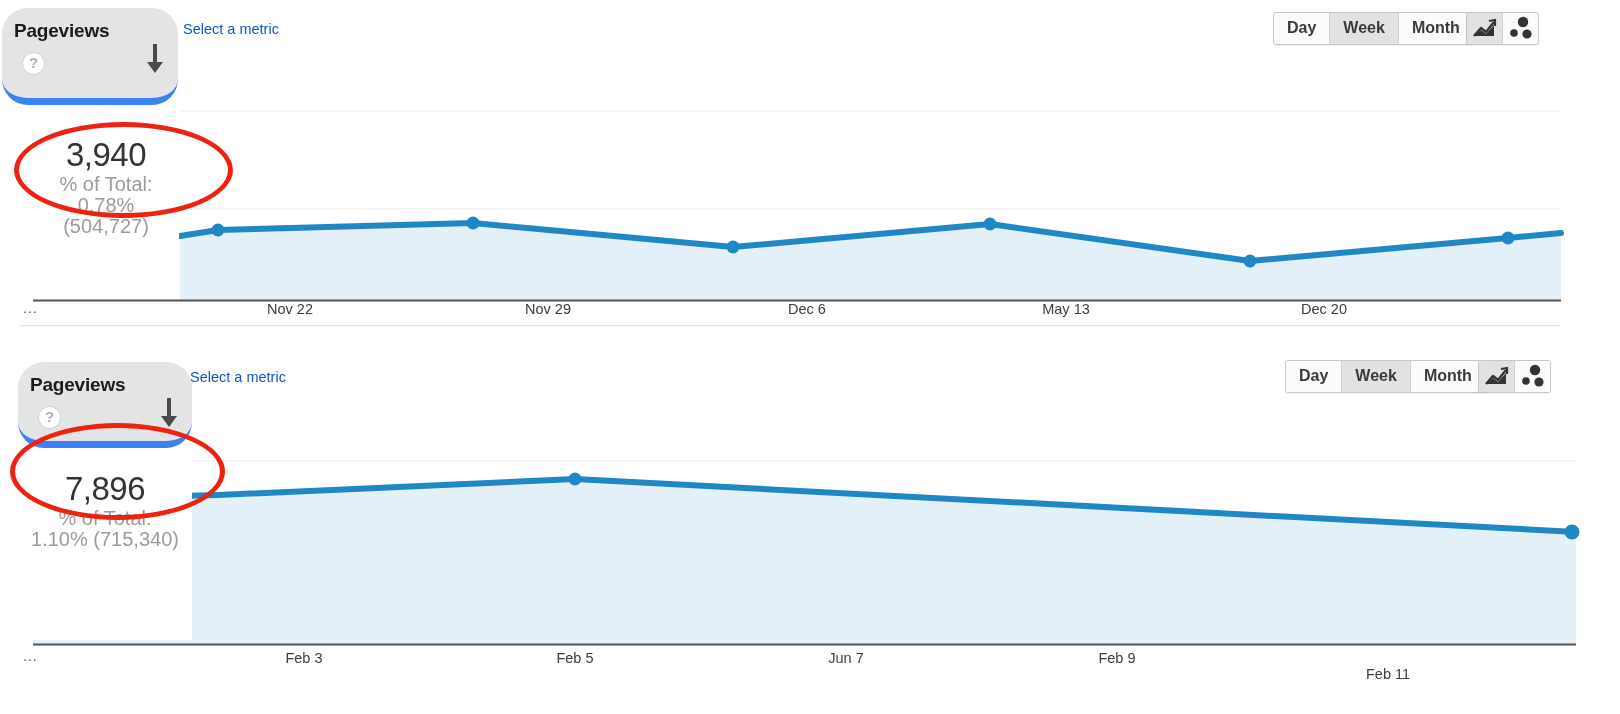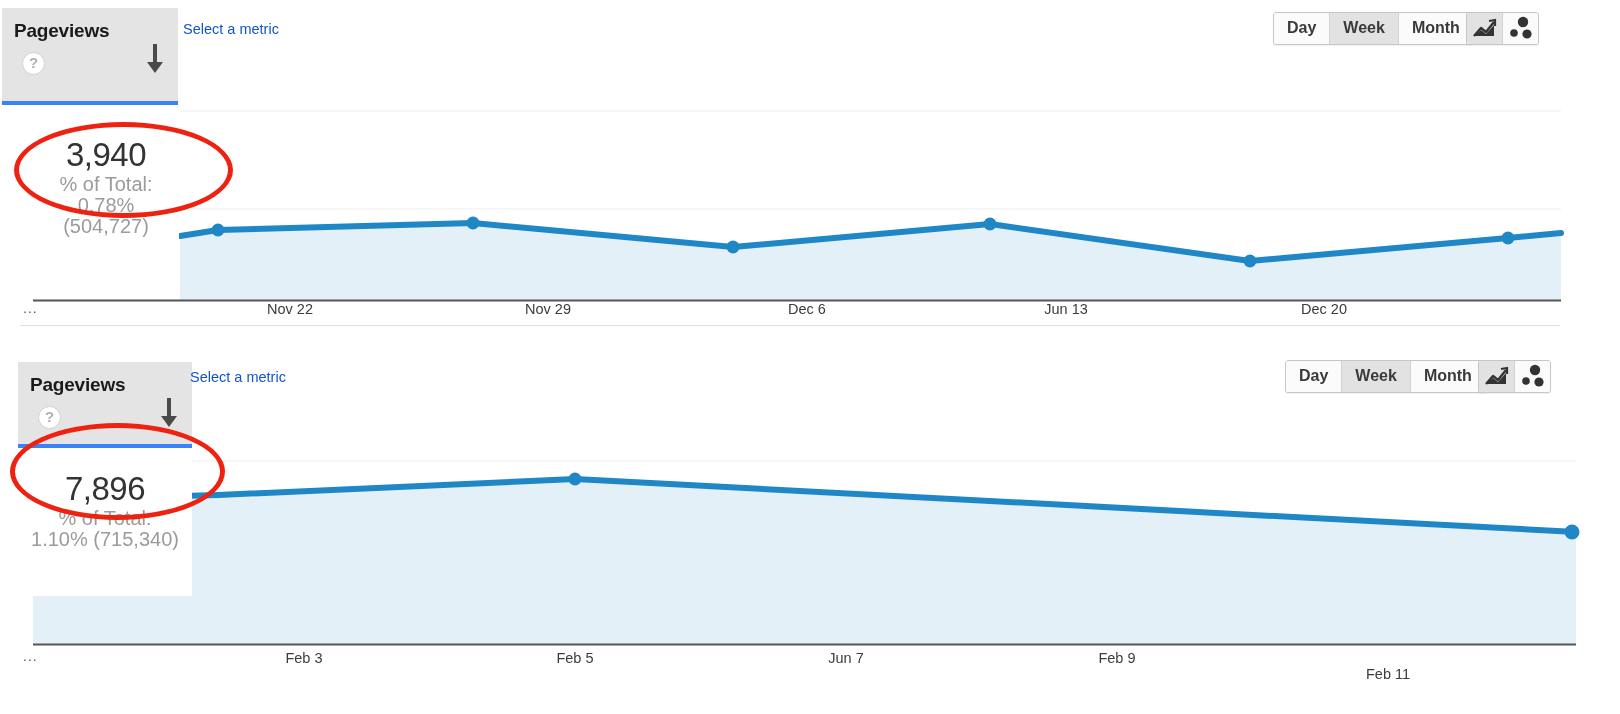--- a/index.html
+++ b/index.html
@@ -21,22 +21,23 @@
     left: 0;
     width: 1620px;
   }
   #panel-1 { top: 0; height: 345px; }
   #panel-2 { top: 348px; height: 366px; }
 
   
   .metric-tab {
     position: absolute;
     background: #e4e4e4;
-    border-bottom: 4px solid #3b82f6;
+    border-bottom: 7px solid #3b82f6;
     box-sizing: border-box;
+    border-radius: 26px;
   }
   .metric-tab .metric-title {
     position: absolute;
     left: 12px;
     top: 12px;
     font-size: 19px;
     font-weight: bold;
     color: #1a1a1a;
     letter-spacing: -0.2px;
     white-space: nowrap;
@@ -217,21 +218,21 @@
         <circle cx="11" cy="20" r="3.8" fill="#333"></circle>
         <circle cx="24" cy="21" r="4.6" fill="#333"></circle>
       </svg>
     </div>
   </div>
 
   <div class="axis-dots" style="left:23px; top:300px;">...</div>
   <div class="axis-label" style="left:290px; top:301px;">Nov 22</div>
   <div class="axis-label" style="left:548px; top:301px;">Nov 29</div>
   <div class="axis-label" style="left:807px; top:301px;">Dec 6</div>
-  <div class="axis-label" style="left:1066px; top:301px;">Jun 13</div>
+  <div class="axis-label" style="left:1066px; top:301px;">May 13</div>
   <div class="axis-label" style="left:1324px; top:301px;">Dec 20</div>
 
   <div class="divider-line" style="left:20px; top:325px; width:1540px;"></div>
 
   <div class="value-box" style="left:33px; top:118px; width:146px; height:150px; padding-top:18px;">
     <div class="value-big">3,940</div>
     <div class="value-sub">% of Total:</div>
     <div class="value-sub">0.78%</div>
     <div class="value-sub">(504,727)</div>
   </div>
@@ -284,20 +285,20 @@
     </div>
   </div>
 
   <div class="axis-dots" style="left:23px; top:300px;">...</div>
   <div class="axis-label" style="left:304px; top:302px;">Feb 3</div>
   <div class="axis-label" style="left:575px; top:302px;">Feb 5</div>
   <div class="axis-label" style="left:846px; top:302px;">Jun 7</div>
   <div class="axis-label" style="left:1117px; top:302px;">Feb 9</div>
   <div class="axis-label" style="left:1388px; top:302px;margin-top:16px;">Feb 11</div>
 
-  <div class="value-box" style="left:18px; top:100px; width:174px; height:148px; padding-top:22px;">
+  <div class="value-box" style="left:18px; top:100px; width:174px; height:192px; padding-top:22px;">
     <div class="value-big">7,896</div>
     <div class="value-sub">% of Total:</div>
     <div class="value-sub">1.10% (715,340)</div>
   </div>
 
   <div class="annot-ellipse" style="left:10px; top:75px; width:215px; height:97px;"></div>
 </div>
 
 </body></html>

